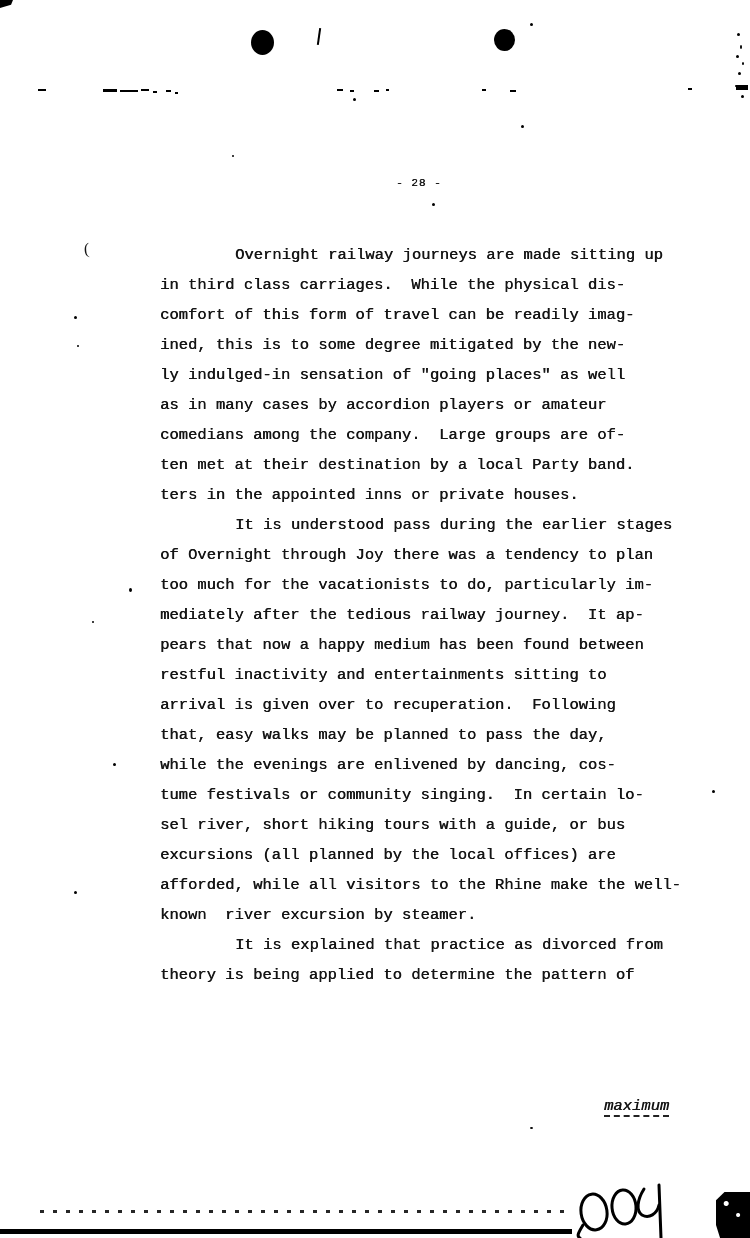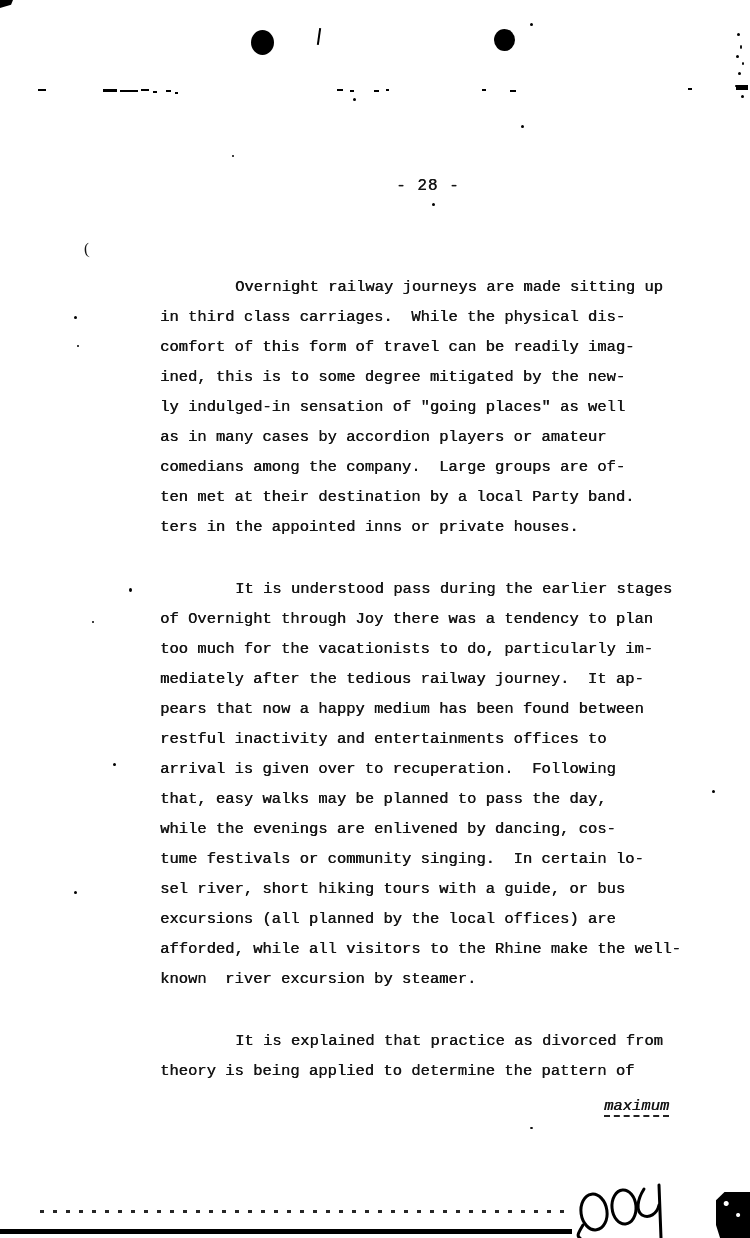--- a/index.html
+++ b/index.html
@@ -23,21 +23,21 @@
     border-radius: 50%;
   }
   .punch-dot.left  { left: 251px; top: 30px; width: 23px; height: 25px; }
   .punch-dot.right { left: 494px; top: 29px; width: 21px; height: 22px; }
 
   
   .page-number {
     position: absolute;
     left: 396px;
     top: 177px;
-    font-size: 16px;
+    font-size: 11px;
     letter-spacing: 1px;
     white-space: pre;
     text-shadow: 0.4px 0 0 currentColor;
   }
 
   
   .text-block {
     position: absolute;
     left: 160px;
     top: 240px;
@@ -45,21 +45,20 @@
     font-size: 15.5px;
     line-height: 30px;
     text-shadow: 0.4px 0 0 currentColor;
   }
   .line {
     white-space: pre;
     height: 30px;
   }
   .para .line:first-child {
     padding-left: 75px;
-    margin-top: 32px;
   }
 
   
   .catchword {
     position: absolute;
     left: 604px;
     top: 1097px;
     font-size: 15.5px;
     text-shadow: 0.4px 0 0 currentColor;
     border-bottom: 2px dashed #222;
@@ -181,21 +180,21 @@
       <div class="line">comedians among the company.  Large groups are of-</div>
       <div class="line">ten met at their destination by a local Party band.</div>
       <div class="line">ters in the appointed inns or private houses.</div>
     </div>
     <div class="para">
       <div class="line">It is understood pass during the earlier stages</div>
       <div class="line">of Overnight through Joy there was a tendency to plan</div>
       <div class="line">too much for the vacationists to do, particularly im-</div>
       <div class="line">mediately after the tedious railway journey.  It ap-</div>
       <div class="line">pears that now a happy medium has been found between</div>
-      <div class="line">restful inactivity and entertainments offices to</div>
+      <div class="line">restful inactivity and entertainments sitting to</div>
       <div class="line">arrival is given over to recuperation.  Following</div>
       <div class="line">that, easy walks may be planned to pass the day,</div>
       <div class="line">while the evenings are enlivened by dancing, cos-</div>
       <div class="line">tume festivals or community singing.  In certain lo-</div>
       <div class="line">sel river, short hiking tours with a guide, or bus</div>
       <div class="line">excursions (all planned by the local offices) are</div>
       <div class="line">afforded, while all visitors to the Rhine make the well-</div>
       <div class="line">known  river excursion by steamer.</div>
     </div>
     <div class="para">

